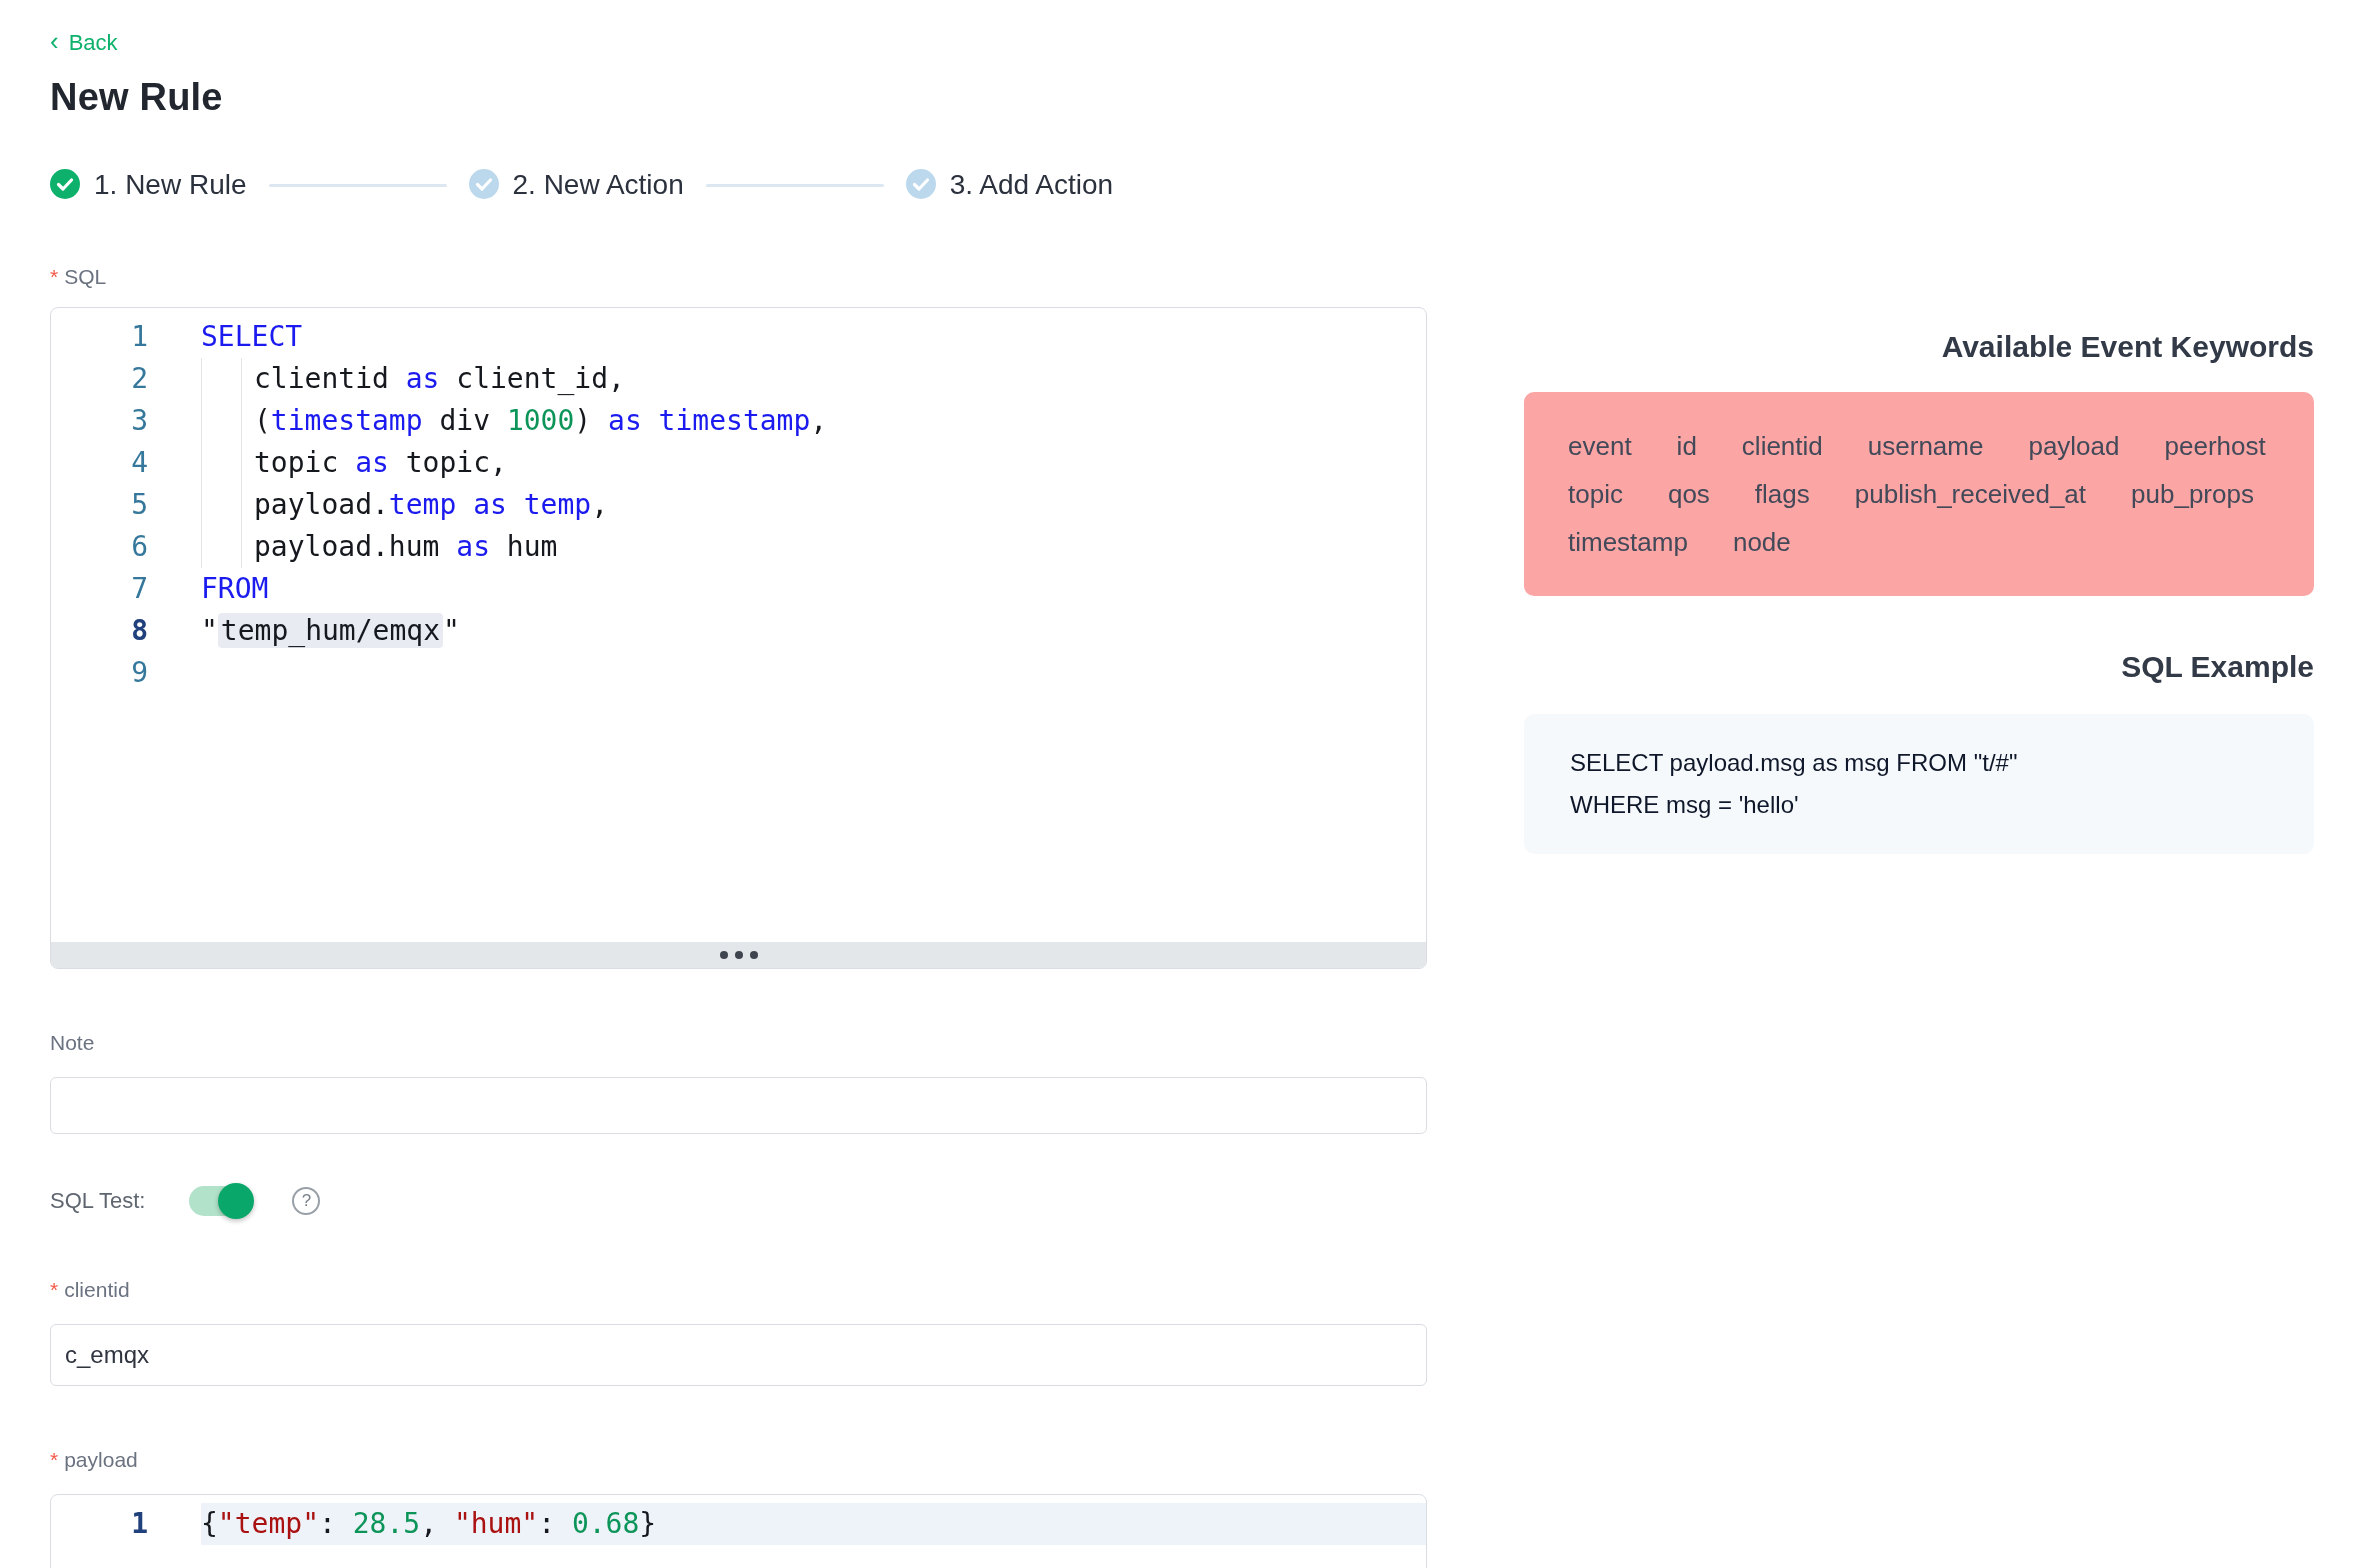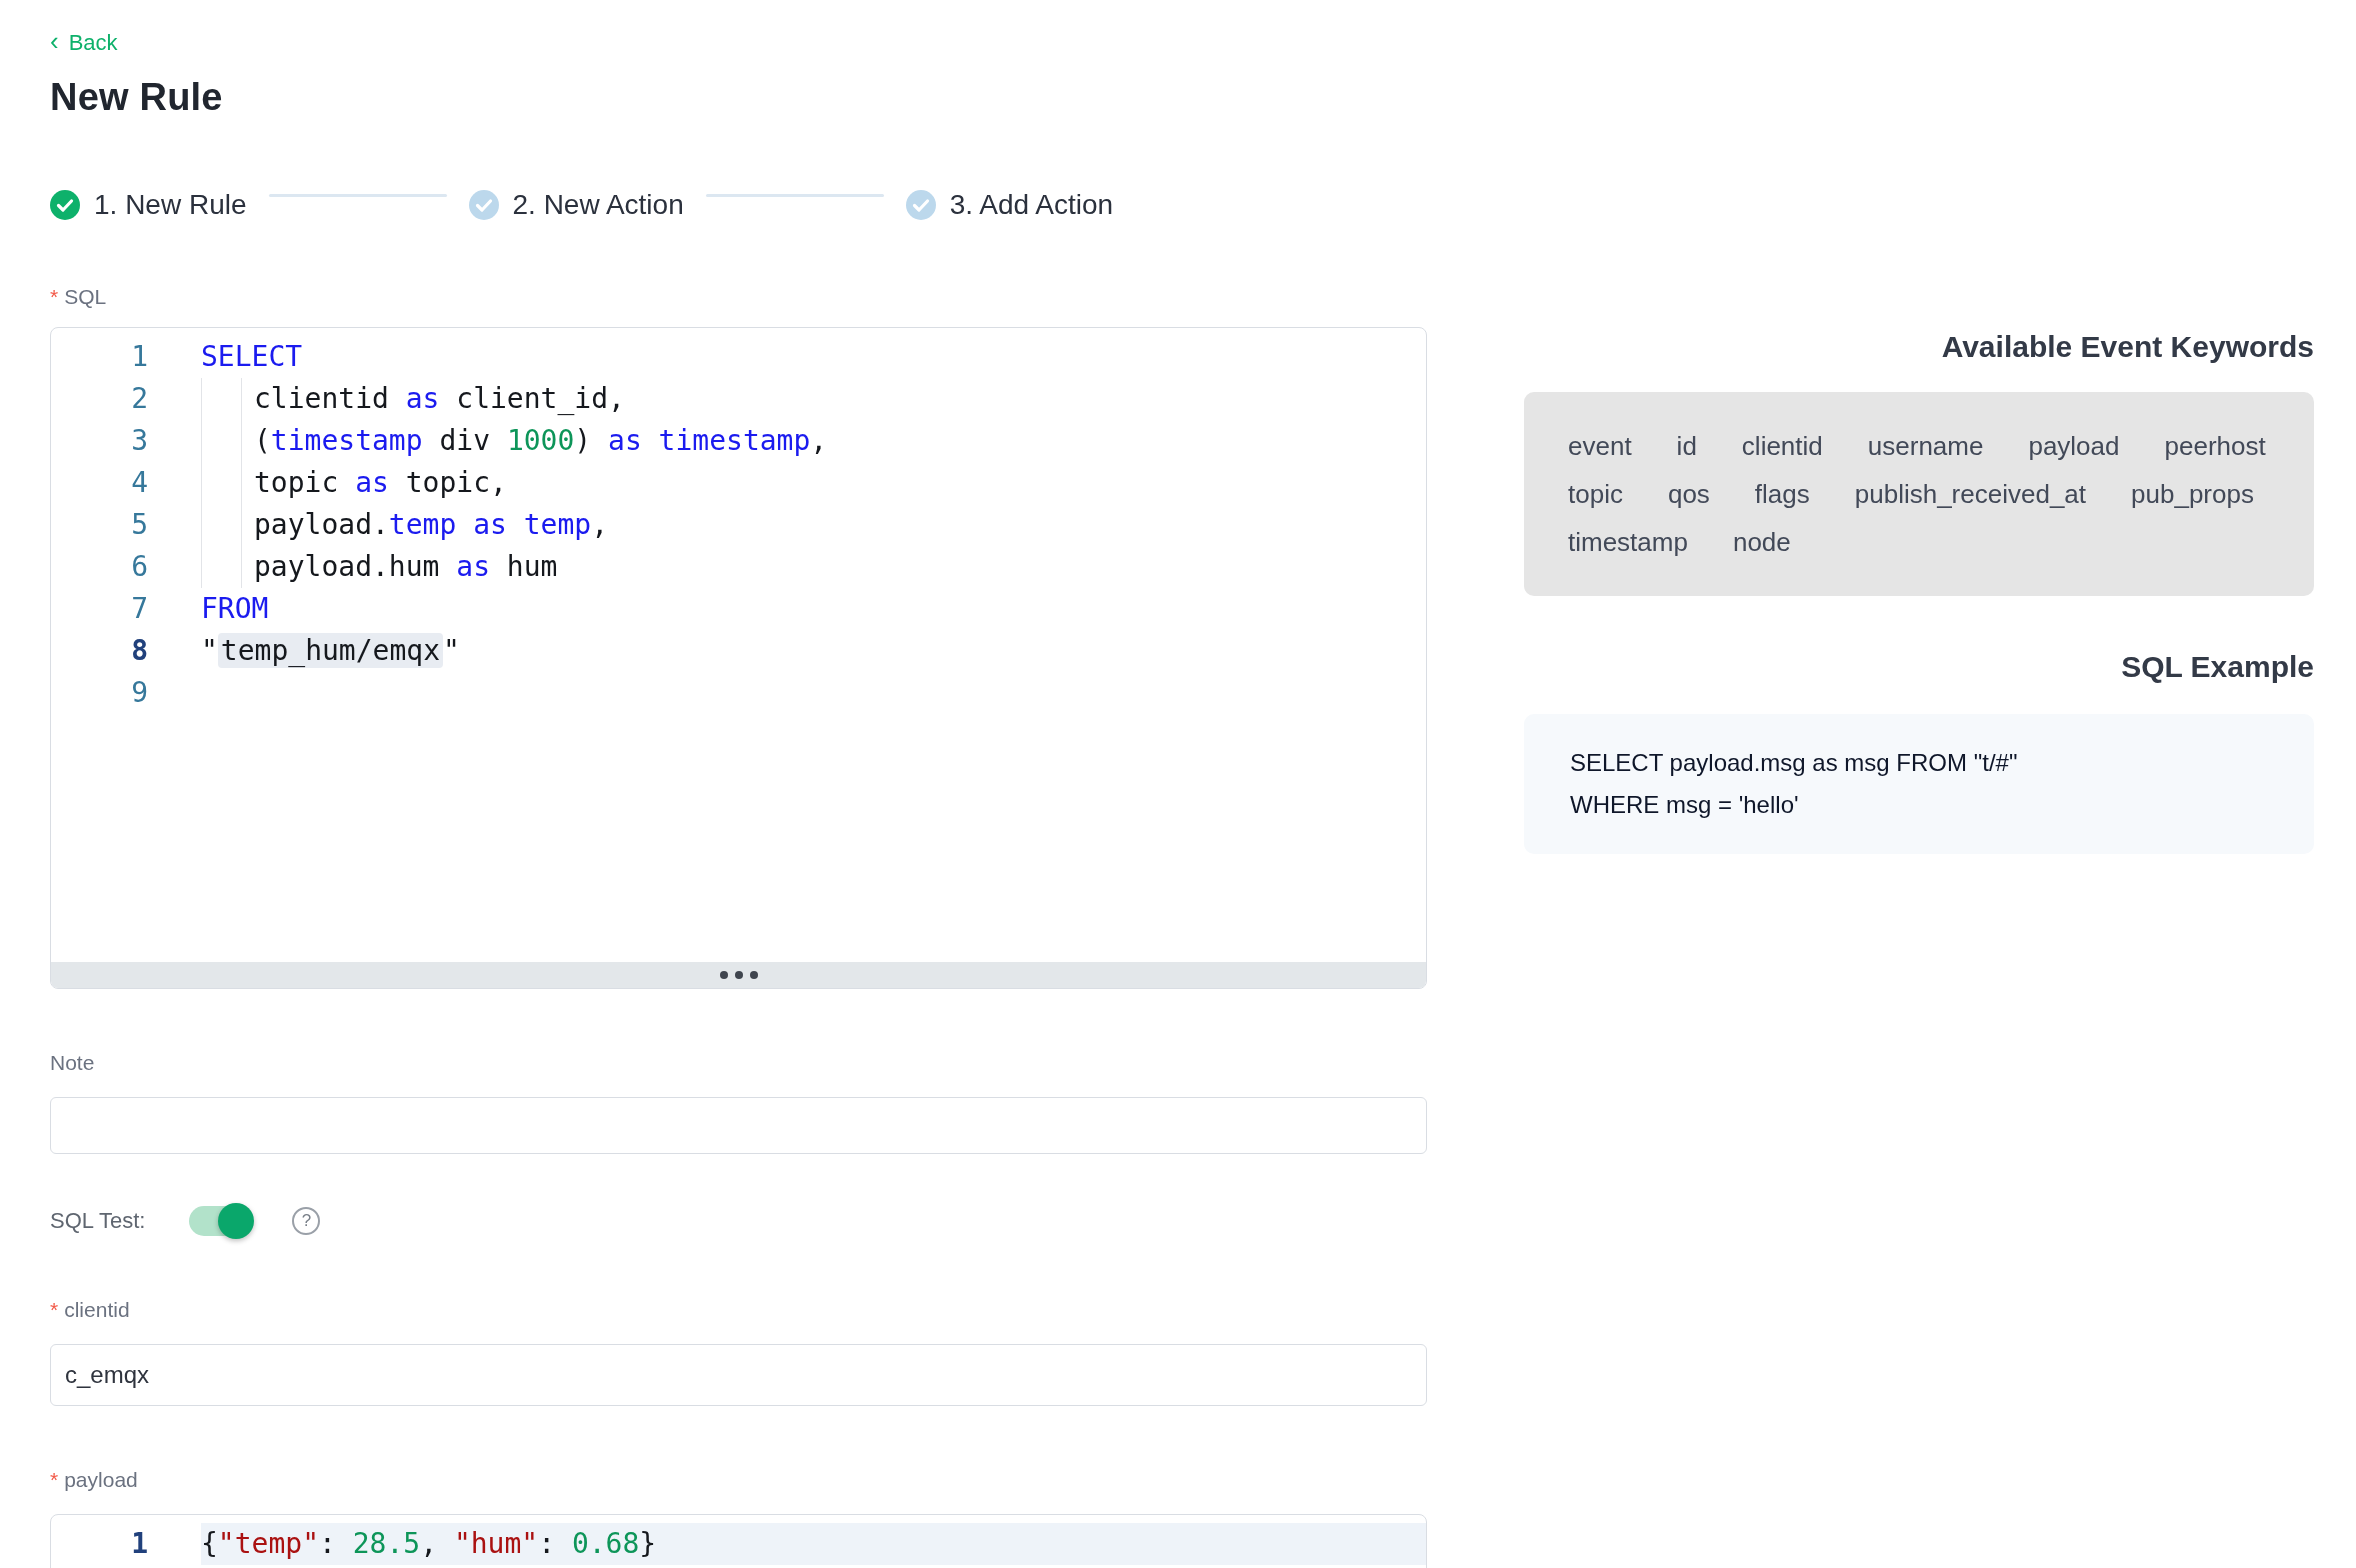--- a/index.html
+++ b/index.html
@@ -13,21 +13,21 @@
   .back-row { margin-top:30px; display:flex; align-items:center; gap:10px;
               color:var(--accent_green); font-size:22px; cursor:pointer; width:max-content; }
   .back-chev { font-size:26px; line-height:22px; font-weight:400; transform:translateY(-2px); }
   .back-label { font-weight:500; }
 
   
   h1.page-title { margin-top:20px; font-size:38px; font-weight:700; color:#21262f; letter-spacing:0.2px; }
 
   
   .stepper { margin-top:50px; display:flex; align-items:center; }
-  .step { display:flex; align-items:center; gap:14px; cursor:pointer;margin-top:20px; }
+  .step { display:flex; gap:14px; cursor:pointer; }
   .step-label { font-size:28px; color:#2b313d; }
   .step-icon { width:30px; height:30px; flex:none; }
   .step-line { width:178px; height:3px; background:#dce7f1; border-radius:2px; margin:0 22px; }
 
   
   .field-label { margin-top:62px; font-size:21px; color:#6b7280; }
   .field-label .req { color:var(--required_red); margin-right:6px; }
   .field-label.first { margin-top:64px; }
 
   
@@ -70,21 +70,21 @@
   .switch .knob { position:absolute; right:-2px; top:-3px; width:36px; height:36px;
                   border-radius:50%; background:var(--accent_green_dark);
                   box-shadow:0 2px 5px rgba(0,0,0,0.25); }
   .help-icon { width:28px; height:28px; border:2px solid #9aa0a8; border-radius:50%;
                margin-left:40px; display:flex; align-items:center; justify-content:center;
                font-size:17px; color:#787f88; cursor:pointer; flex:none; }
 
   
   .aside-heading { font-size:30px; font-weight:600; color:#333a47;text-align:right; }
   .aside-heading.second { margin-top:54px; }
-  .keywords-box { margin-top:28px; background:#e5e5e5; border-radius:10px;
+  .keywords-box { margin-top:28px; background:#fca5a5; border-radius:10px;
                   padding:30px 44px; display:flex; flex-wrap:wrap;
                   column-gap:45px; line-height:48px; font-size:26px; color:#424958; }
   .example-box { margin-top:30px; background:#f6f9fc; border-radius:10px;
                  padding:28px 46px; font-family:Liberation Sans, sans-serif;
                  font-size:24px; line-height:42px; color:#0f172a; white-space:pre; }
 </style>
 </head>
 <body>
 
 <div class="layout">

